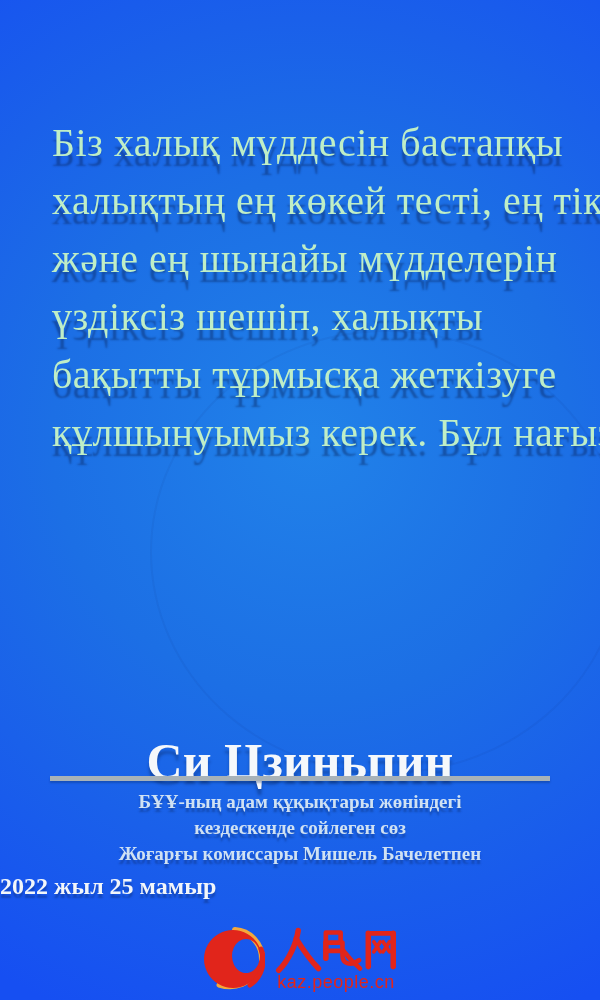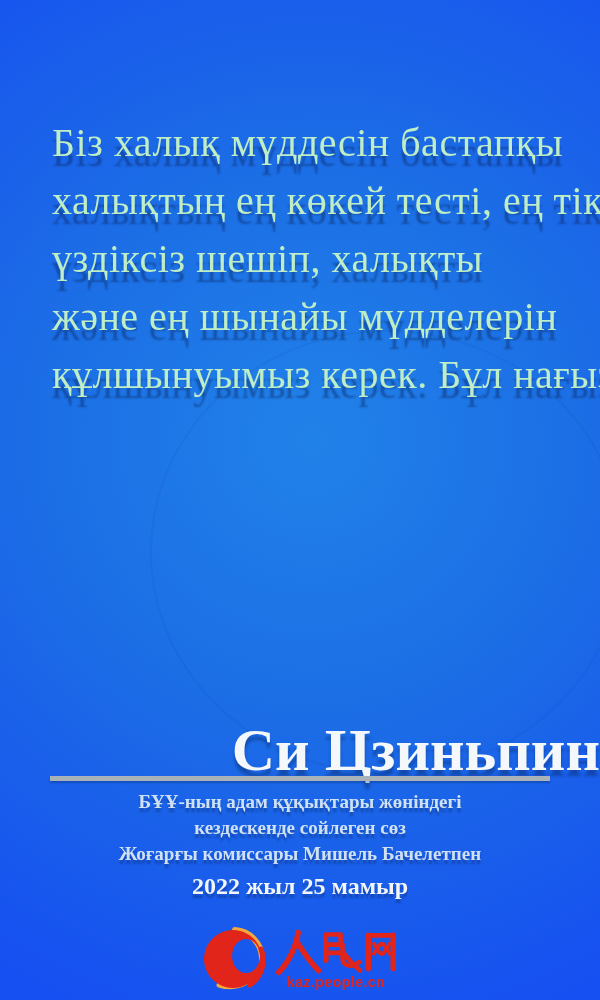--- a/index.html
+++ b/index.html
@@ -32,23 +32,23 @@
     line-height: 58px;
     font-weight: 400;
     color: #bfeec6;
     text-shadow: 0 10px 2px rgba(8, 35, 90, 0.45);
     letter-spacing: 0.5px;
   }
   .quote .line { white-space: nowrap; }
 
   .author {
     position: absolute;
-    left: 0; right: 0; top: 716px;
-    text-align: right;
-    font-size: 60px;
+    left: 0; right: 0; top: 732px;
+    text-align: center;
+    font-size: 50px;
     font-weight: 700;
     color: #f5f8fb;
     text-shadow: 0 6px 3px rgba(8, 35, 90, 0.4);
   }
 
   .divider {
     position: absolute;
     left: 50px; right: 50px; top: 776px;
     height: 5px;
     background: #a8b2b8;
@@ -62,21 +62,21 @@
     font-size: 19px;
     line-height: 26px;
     font-weight: 700;
     color: #cfe1f3;
     text-shadow: 0 4px 2px rgba(8, 35, 90, 0.35);
   }
 
   .date {
     position: absolute;
     left: 0; right: 0; top: 873px;
-    text-align: center;
+    text-align: left;
     font-size: 24px;
     font-weight: 700;
     color: #f2f6fa;
     text-shadow: 0 4px 2px rgba(8, 35, 90, 0.35);
   }
 
   .logo {
     position: absolute;
     left: 0; right: 0; top: 920px;
     height: 78px;
@@ -87,39 +87,40 @@
   }
   .logo-globe { width: 64px; height: 64px; }
   .logo-text-col {
     display: flex;
     flex-direction: column;
     align-items: center;
   }
   .logo-hanzi { width: 126px; height: 48px; }
   .logo-url {
     font-family: "Liberation Sans", sans-serif;
-    font-size: 14px;
-    font-weight: 700;
+    font-size: 18px;
+    font-weight: 400;
     color: #e1251b;
     letter-spacing: 0.5px;
     margin-top: -2px;
   }
 </style>
 </head>
 <body>
 
 <div class="poster">
 
   <div class="watermark-ring"></div>
 
   <div class="quote">
     <div class="line">Біз халық мүддесін бастапқы</div>
     <div class="line">халықтың ең көкей тесті, ең тіке</div>
+    <div class="line">және ең шынайы мүдделерін</div>
     <div class="line">үздіксіз шешіп, халықты</div>
-    <div class="line">және ең шынайы мүдделерін</div>
+    <div class="line">бақытты тұрмысқа жеткізуге</div>
     <div class="line">құлшынуымыз керек. Бұл нағыз</div>
   </div>
 
   <div class="author">Си Цзиньпин</div>
 
   <div class="divider"></div>
 
   <div class="subtitle">
     <div>БҰҰ-ның адам құқықтары жөніндегі</div>
     <div>кездескенде сойлеген сөз</div>

